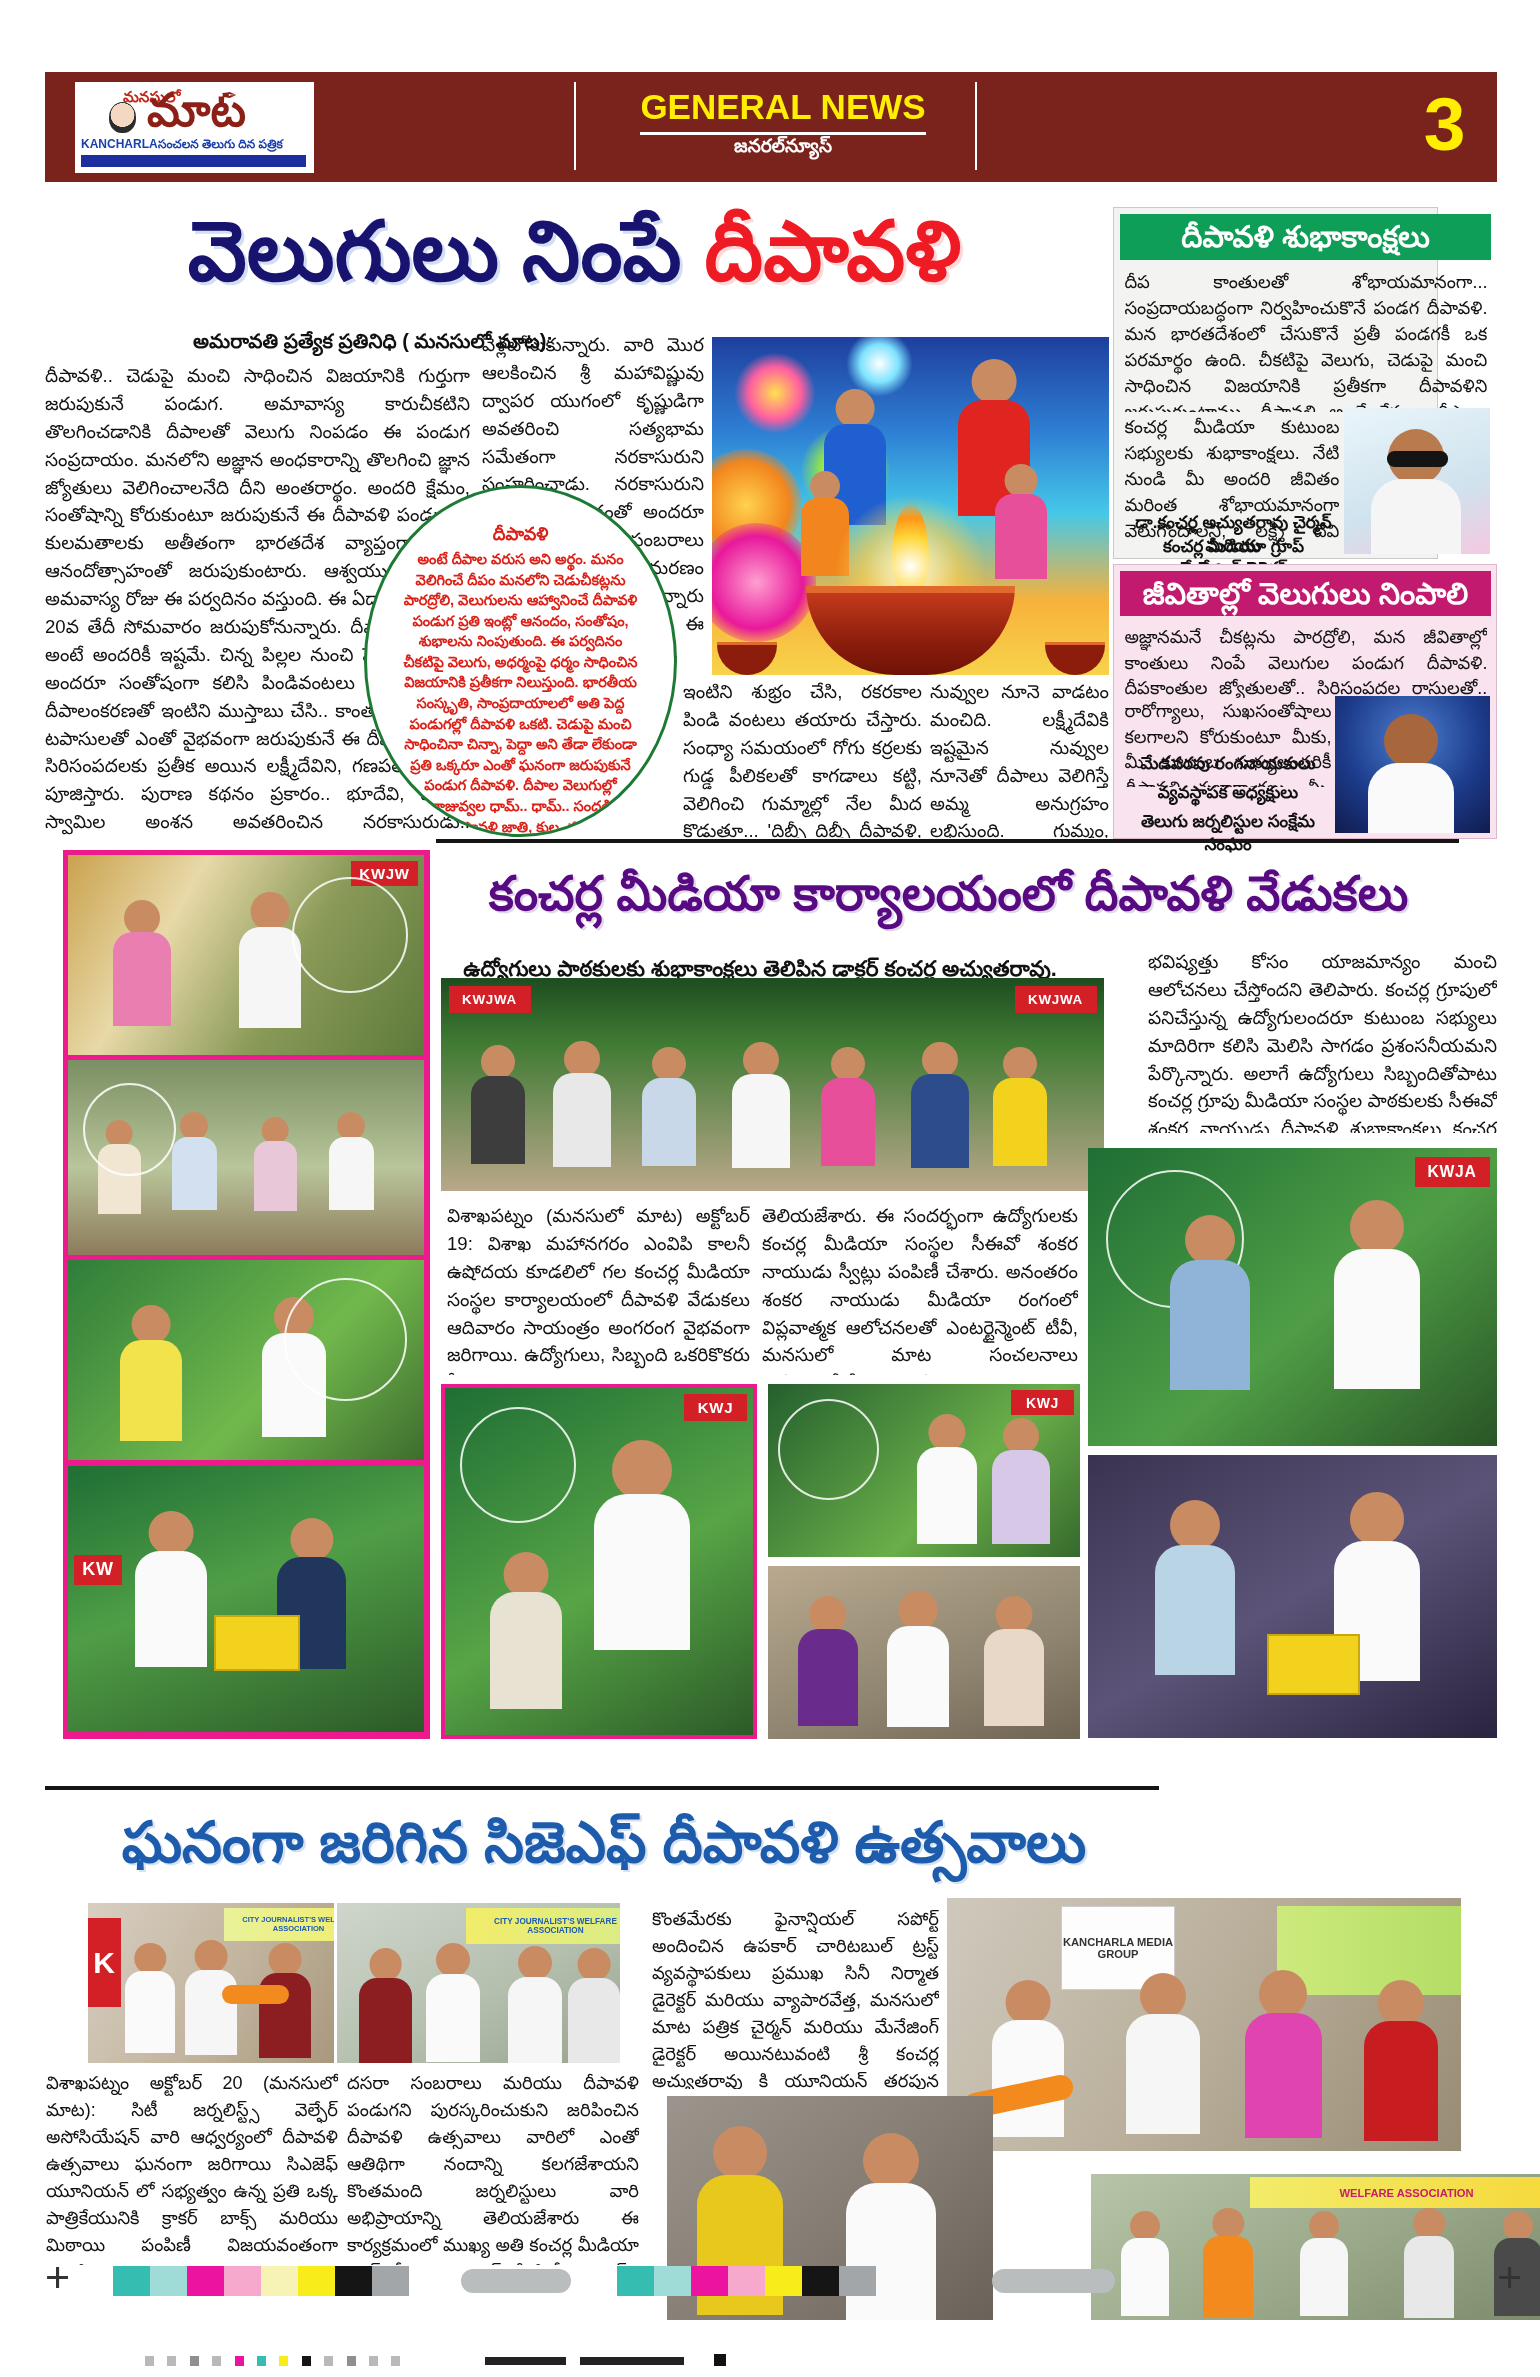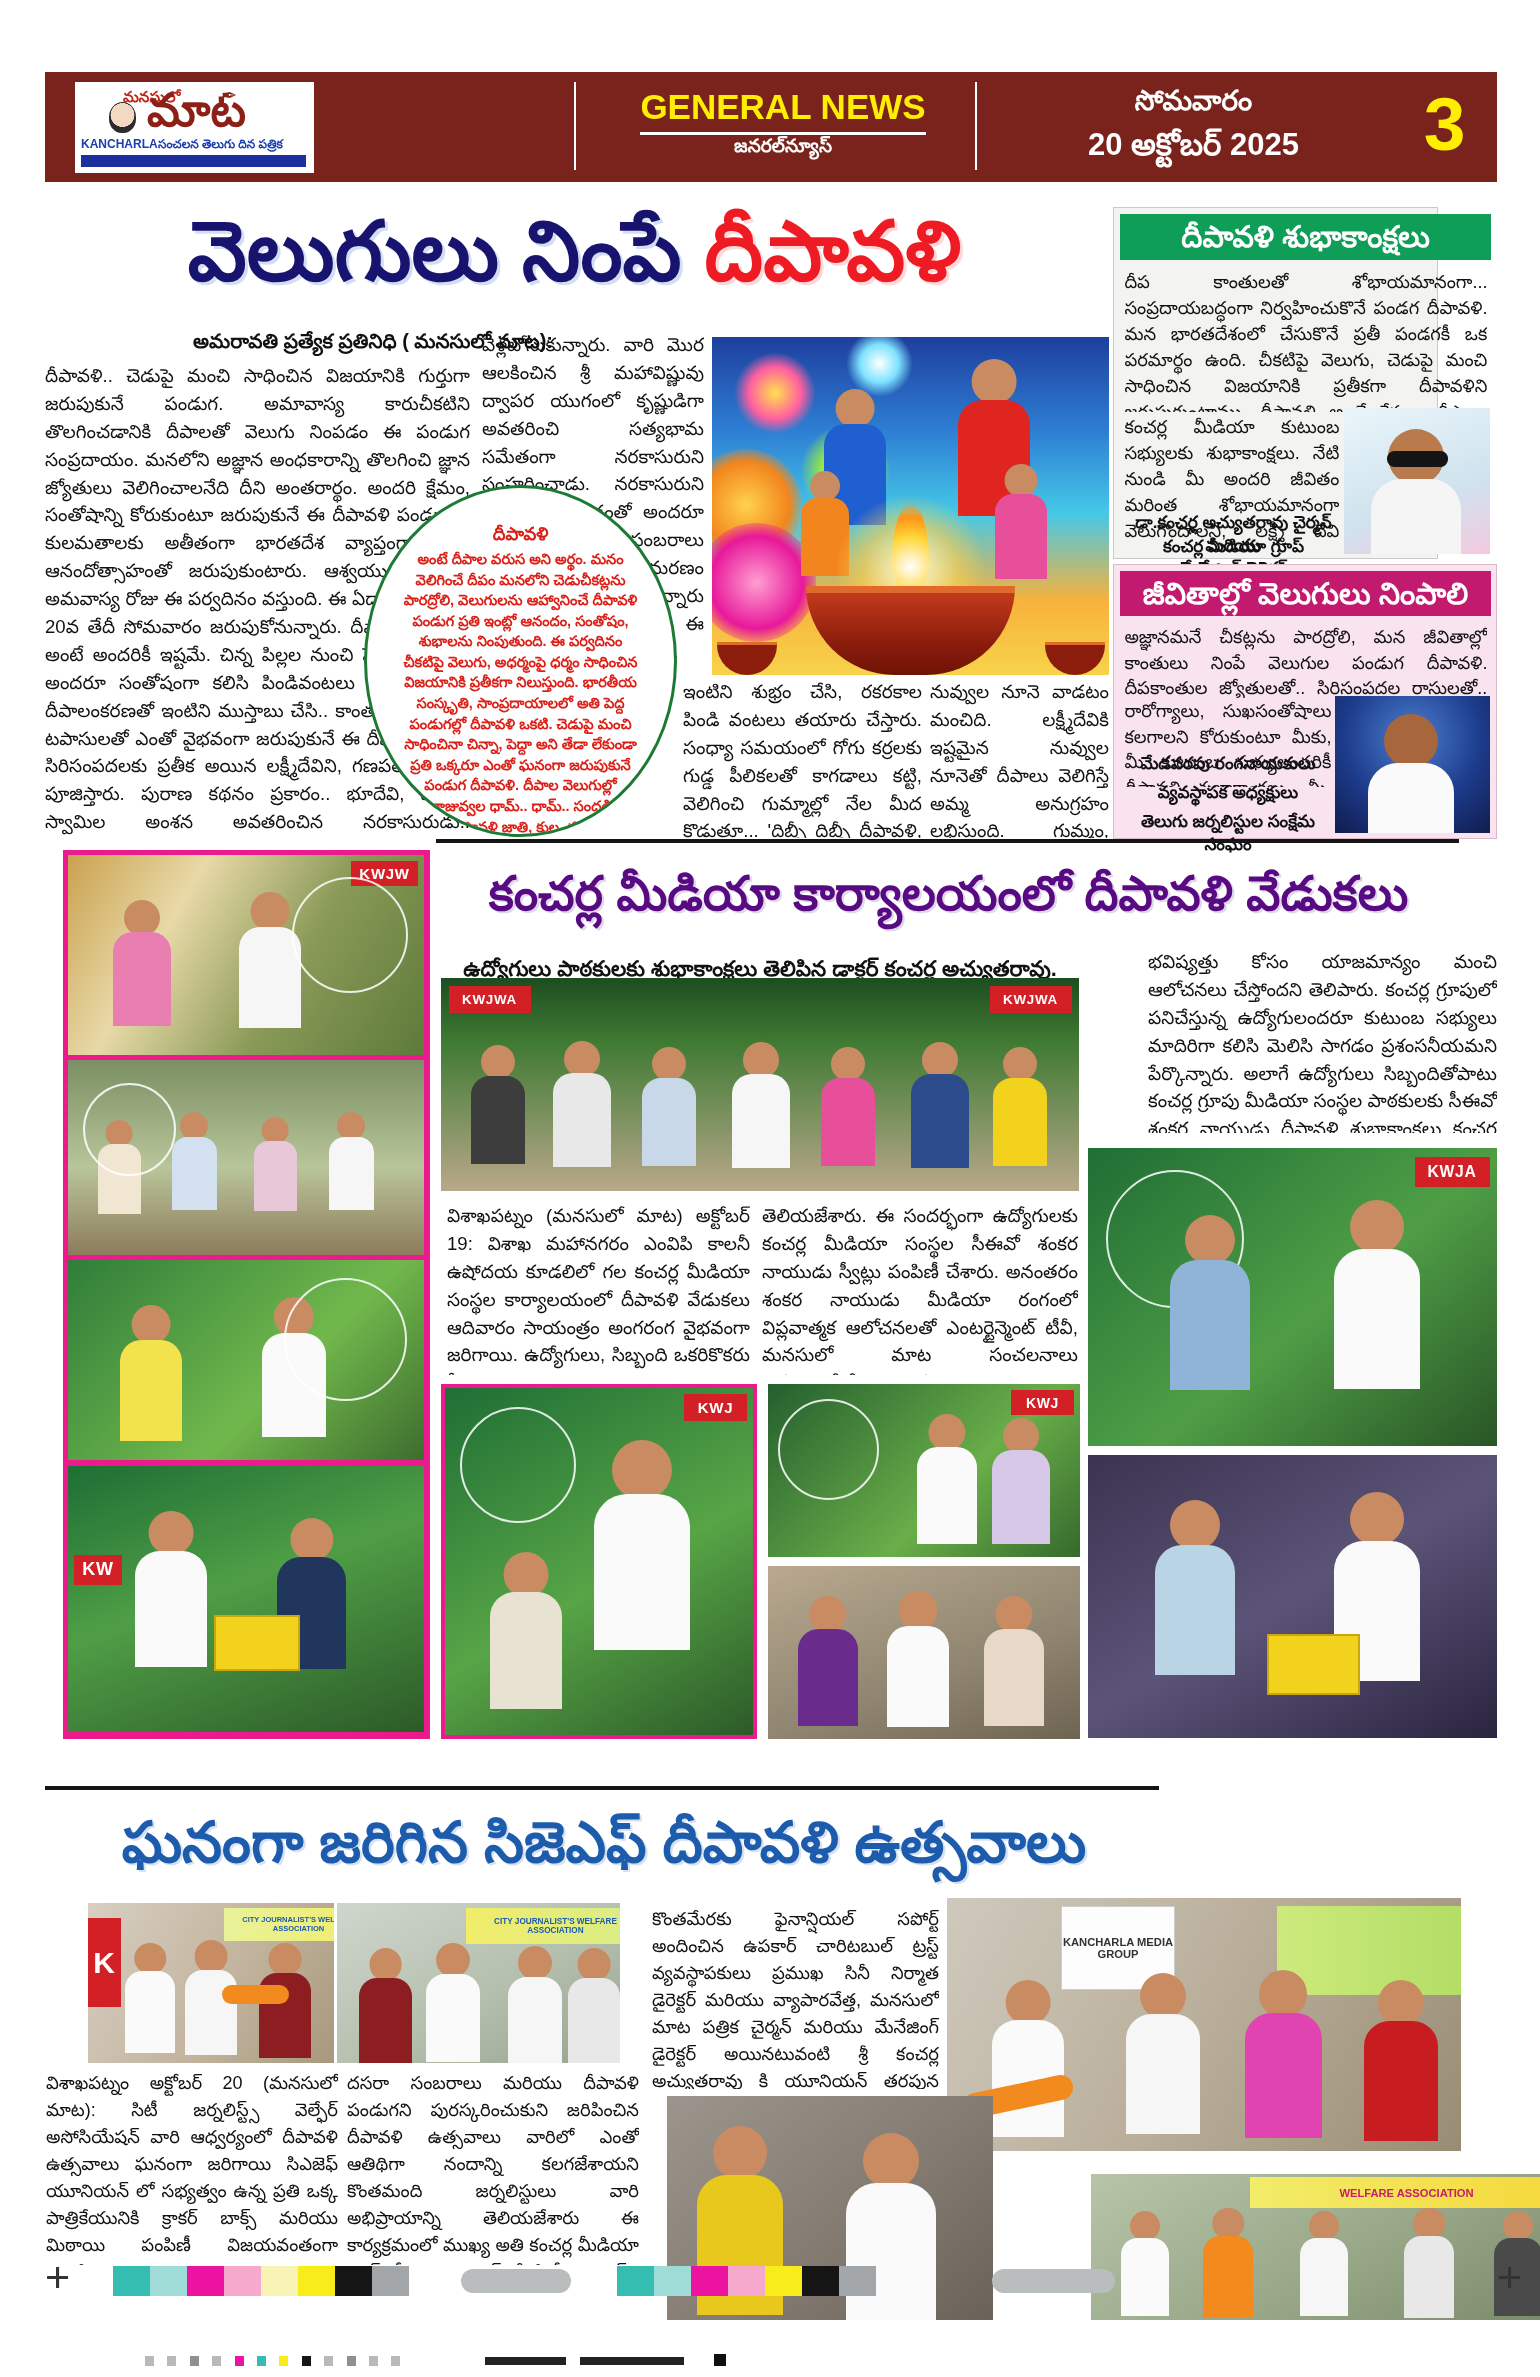--- a/index.html
+++ b/index.html
@@ -56,24 +56,20 @@
 
     <div class="vdiv" style="left:529px;"></div>
 
     <div class="abs ctr" style="left:544px;top:15px;width:388px;">
       <div class="b" style="display:inline-block;color:#ffee00;font-size:35px;border-bottom:3.7px solid #ffffff;padding-bottom:4.5px;">GENERAL NEWS</div>
       <div style="color:#ffffff;font-size:18.6px;font-weight:bold;margin-top:0;">జనరల్‌న్యూస్</div>
     </div>
 
     <div class="vdiv" style="left:930px;"></div>
 
-    <div class="abs ctr" style="left:947px;top:13.4px;width:403px;color:#fff;">
-      <div class="b" style="font-size:28px;">సోమవారం</div>
-      <div class="b" style="font-size:31px;margin-top:3px;">20 అక్టోబర్ 2025</div>
-    </div>
 
     <div class="abs ctr b" style="left:1351px;top:1.5px;width:97px;color:#ffee00;font-size:75px;line-height:1.35;">3</div>
   </div>
 
   <div class="abs ctr b clip" style="left:45px;top:192px;width:1059px;height:128px;font-size:83px;line-height:1.45;white-space:nowrap;">
     <span style="color:#17136e;text-shadow:3px 3px 0 rgba(130,160,220,.35);">వెలుగులు నింపే</span><span style="color:#ee1b24;text-shadow:3px 3px 0 rgba(250,160,160,.4);"> దీపావళి</span>
   </div>
 
   <div class="abs ctr b clip" style="left:45px;top:330px;width:656px;height:27px;font-size:20px;">అమరావతి ప్రత్యేక ప్రతినిధి ( మనసులో మాట):</div>
 
@@ -168,21 +164,21 @@
     <div class="photo" style="position:relative;left:0;top:15.7px;width:356px;height:266px;
                 background:linear-gradient(160deg,#1f6e35 0%,#4f9e46 45%,#2c5a28 100%);">
       <div class="badge" style="left:6px;top:89px;width:48px;height:30px;font-size:18px;">KW</div>
       <div class="person" style="left:67px;top:45px;font-size:22.4px;--shirt:#fafafa;"></div>
       <div class="person" style="left:209px;top:52px;font-size:21.6px;--shirt:#20365c;"></div>
       <div class="abs" style="left:146px;top:149px;width:82px;height:52px;background:#f2d21c;border:2.2px solid #c8a80a;"></div>
     </div>
   </div>
 
   <div class="photo" style="left:441px;top:978px;width:638px;height:213px;
-              background:linear-gradient(180deg,#1d4d20 0%,#3f7a33 30%,#b9a88a 100%);">
+              background:linear-gradient(180deg,#1d4d20 0%,#3f7a33 30%,#b9a88a 100%);padding-left:25px;">
     <div class="badge" style="left:7.5px;top:7.5px;width:82px;height:27px;font-size:13.4px;">KWJWA</div>
     <div class="badge" style="right:7.5px;top:7.5px;width:82px;height:27px;font-size:13.4px;">KWJWA</div>
     <div class="person" style="left:30px;top:67px;font-size:17px;--shirt:#3d3d3d;"></div>
     <div class="person" style="left:112px;top:63px;font-size:18px;--shirt:#e8e8e8;"></div>
     <div class="person" style="left:201px;top:69px;font-size:17px;--shirt:#c8d8e8;"></div>
     <div class="person" style="left:291px;top:64px;font-size:18px;--shirt:#f6f6f6;"></div>
     <div class="person" style="left:380px;top:69px;font-size:17px;--shirt:#e84f9b;"></div>
     <div class="person" style="left:470px;top:64px;font-size:18px;--shirt:#2c4c8c;"></div>
     <div class="person" style="left:552px;top:69px;font-size:17px;--shirt:#f2d21c;"></div>
   </div>

